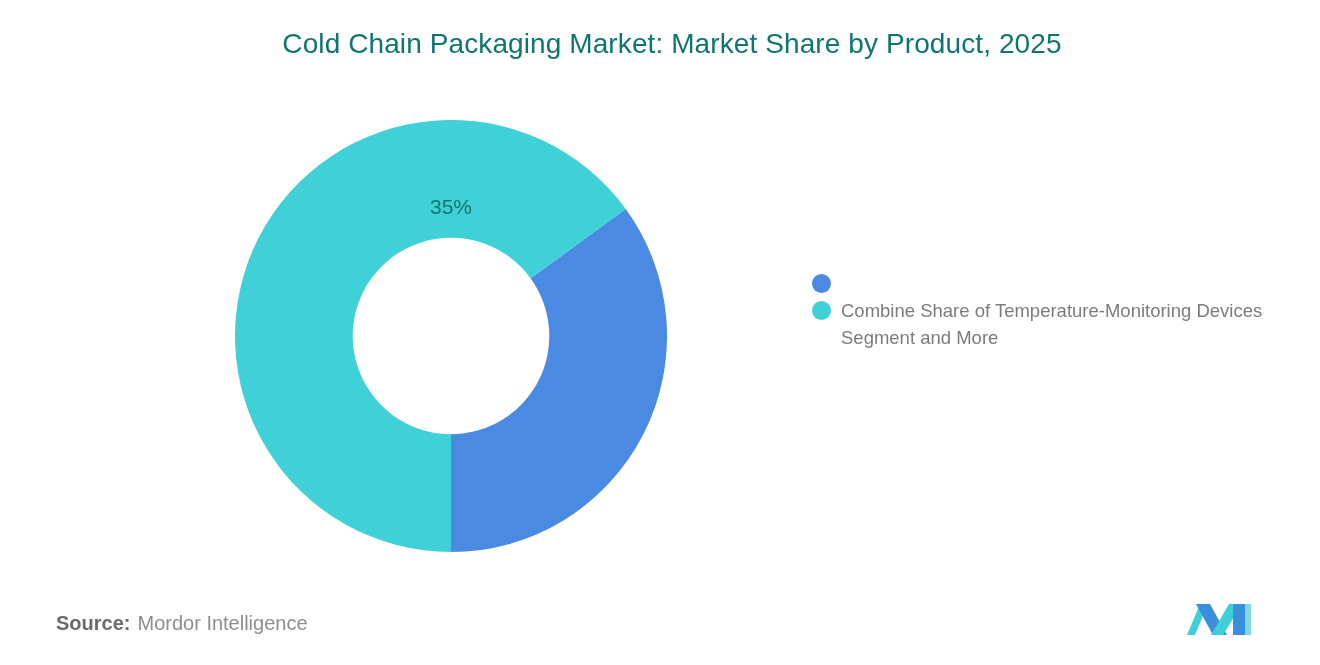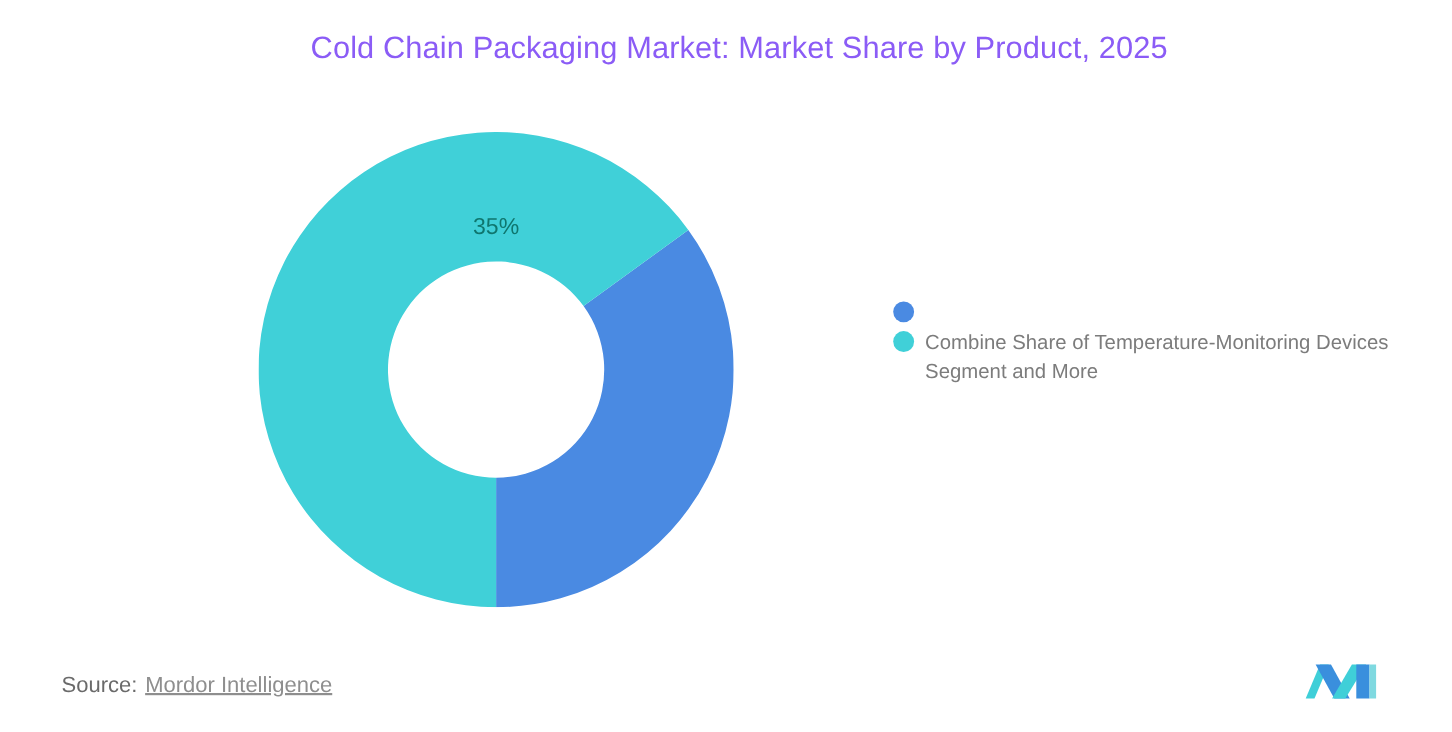--- a/index.html
+++ b/index.html
@@ -18,21 +18,21 @@
   
   #chart-title {
     position: absolute;
     left: 0;
     right: 0;
     top: 28px;
     text-align: center;
     font-size: 28px;
     font-weight: 400;
     letter-spacing: 0.1px;
-    color: #8b5cf6;
+    color: #0f766e;
     white-space: nowrap;
     margin-left: 24px;
   }
 
   
   #donut-chart {
     position: absolute;
     left: 235px;
     top: 120px;
     width: 432px;
@@ -83,28 +83,27 @@
   
   #source-line {
     position: absolute;
     left: 56px;
     top: 612px;
     font-size: 20px;
     color: #8a8a8a;
     white-space: nowrap;
   }
   #source-prefix {
-    font-weight: 400;
+    font-weight: 700;
     color: #6a6a6a;
   }
   #source-value {
     font-weight: 400;
     color: #8e8e8e;
     margin-left: 7px;
-    text-decoration: underline;
   }
 
   #brand-logo {
     position: absolute;
     left: 1186px;
     top: 598px;
     width: 66px;
     height: 38px;
   }
 </style>

